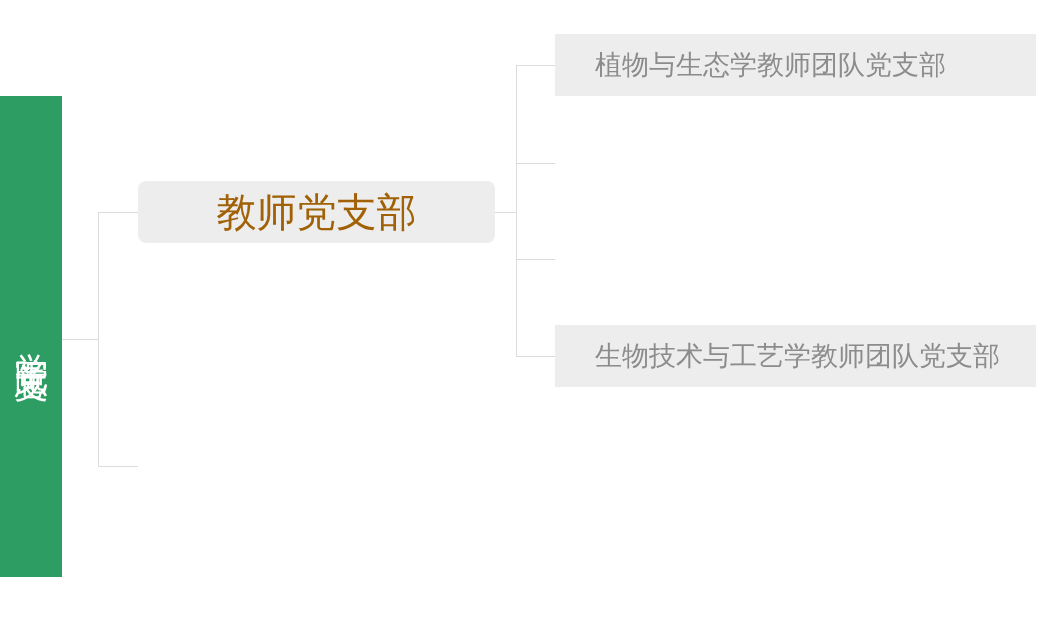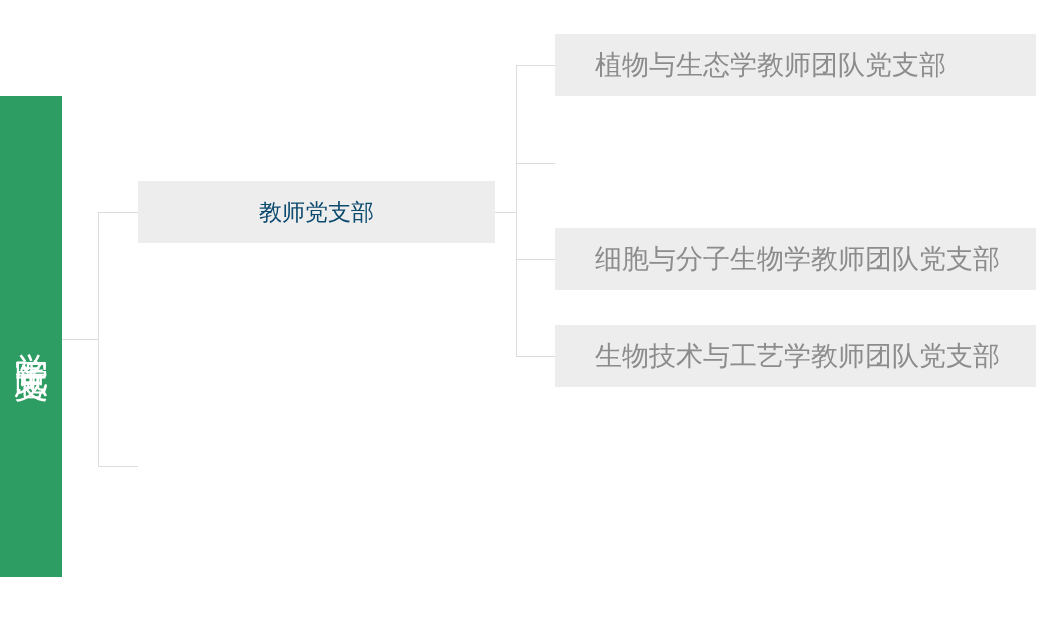--- a/index.html
+++ b/index.html
@@ -40,22 +40,23 @@
     white-space: nowrap;
   }
   .branch-node {
     left: 138px;
     width: 357px;
     height: 62px;
     background: #ededed;
     display: flex;
     align-items: center;
     justify-content: center;
-    color: #0c4a6e;
-    font-size: 23px;
+    color: #a16207;
+    font-size: 40px;
+    border-radius: 8px;
   }
   .branch-teacher { top: 181px; }
   .branch-union  { top: 435px; }
   .child-node {
     left: 555px;
     width: 481px;
     height: 62px;
     background: #ededed;
     display: flex;
     align-items: center;
@@ -105,20 +106,17 @@
     <span class="root-label">学院党总支</span>
   </div>
 
   <div class="node branch-node branch-teacher">
     <span>教师党支部</span>
   </div>
 
   <div class="node child-node child-1">
     <span>植物与生态学教师团队党支部</span>
   </div>
-  <div class="node child-node child-3">
-    <span>细胞与分子生物学教师团队党支部</span>
-  </div>
   <div class="node child-node child-4">
     <span>生物技术与工艺学教师团队党支部</span>
   </div>
 
 </div>
 
 </body></html>

